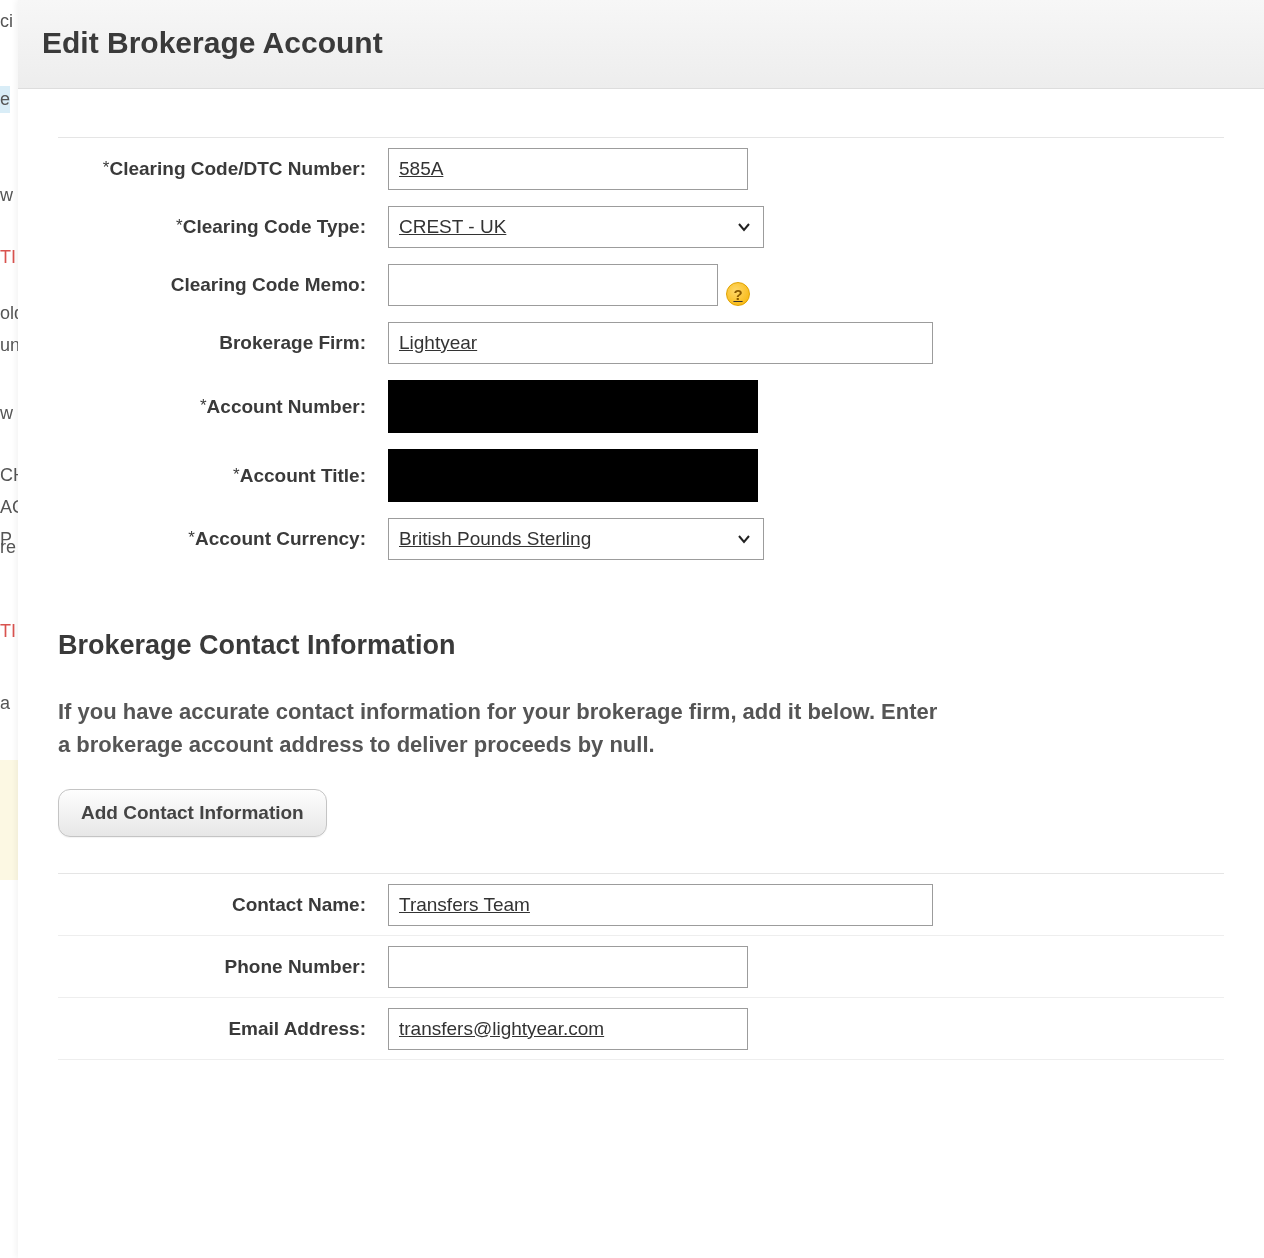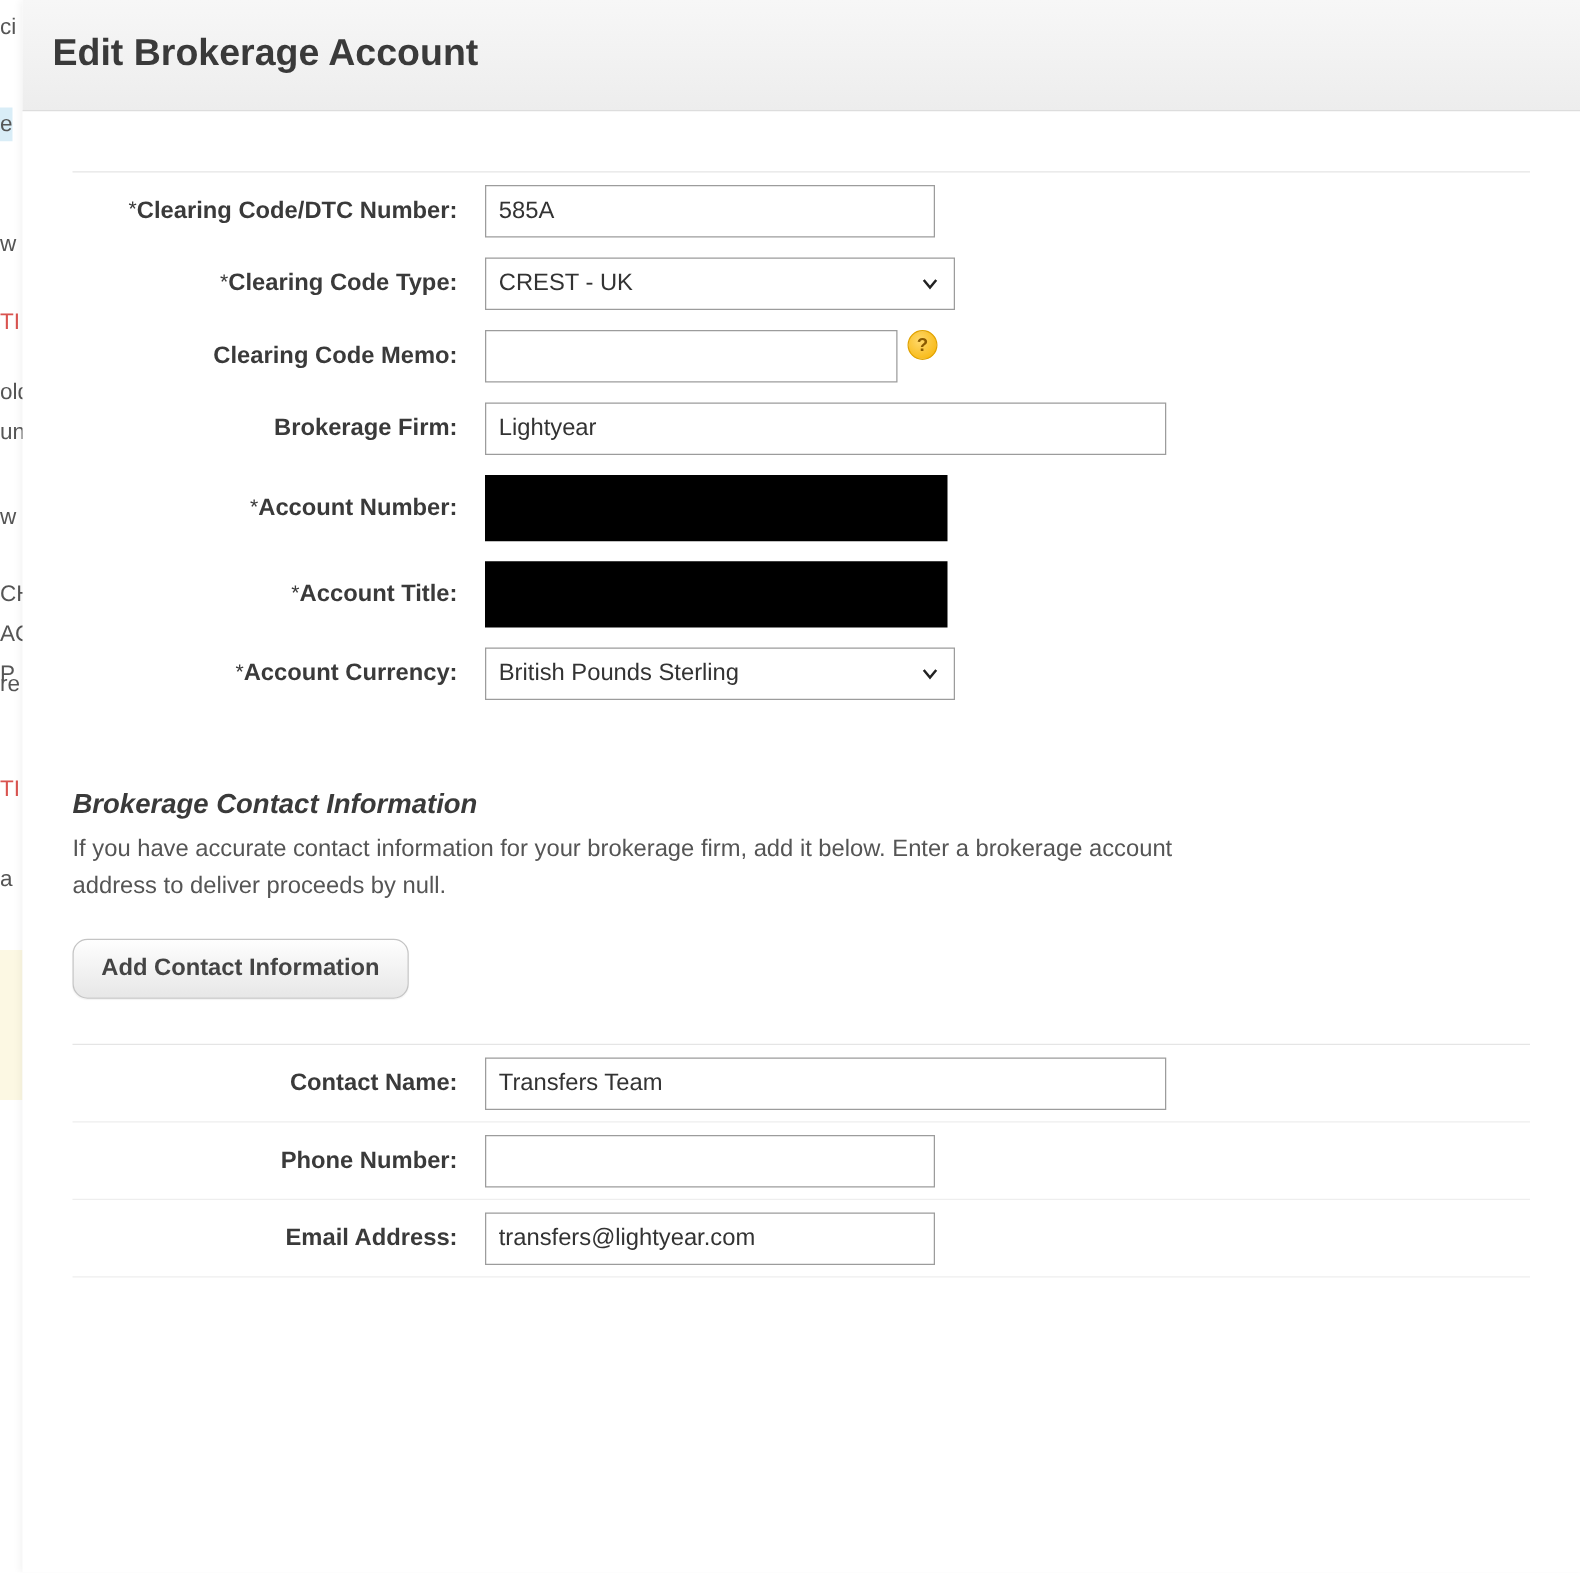--- a/index.html
+++ b/index.html
@@ -81,22 +81,23 @@
     }
     .req::before {
       content: "*";
       font-weight: 400;
       vertical-align: top;
       font-size: 17px;
     }
     .form-input-col {
       flex: 1;
       display: flex;
-      align-items: flex-start;
+      align-items: flex-end;
       gap: 8px;
+      text-decoration: underline;
     }
     input[type="text"], .select {
       border: 1px solid #9c9c9c;
       padding: 6px 10px;
       font-size: 19px;
       color: #333;
       background: #fff;
       height: 42px;
     }
     .w-360 { width: 360px; }
@@ -128,33 +129,33 @@
       display: inline-flex;
       align-items: center;
       justify-content: center;
       font-weight: 700;
       color: #8a5a00;
       font-size: 15px;
       cursor: pointer;
     }
 
     .section-title {
-      font-size: 22px;
+      font-size: 27px;
       font-weight: 700;
       color: #3a3a3a;
       margin-top: 62px;
-      margin-bottom: 10px;
-      font-style: italic;
+      margin-bottom: 34px;
     }
     .section-desc {
-      font-size: 19px;
+      font-size: 22px;
       color: #555;
       margin-bottom: 28px;
       line-height: 1.5;
       max-width: 880px;
+      font-weight: bold;
     }
     .btn {
       display: inline-block;
       background: linear-gradient(#fefefe, #e7e7e7);
       border: 1px solid #c4c4c4;
       border-radius: 12px;
       padding: 12px 22px;
       font-size: 19px;
       font-weight: 700;
       color: #444;

